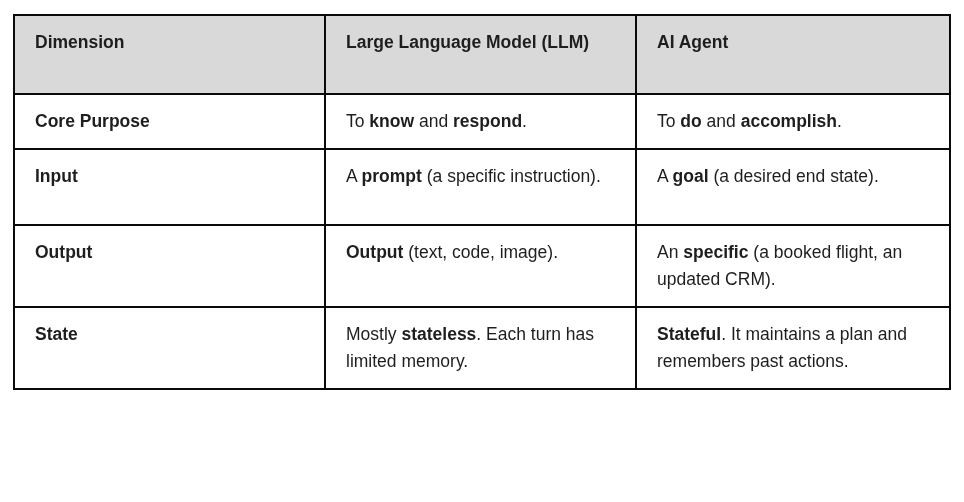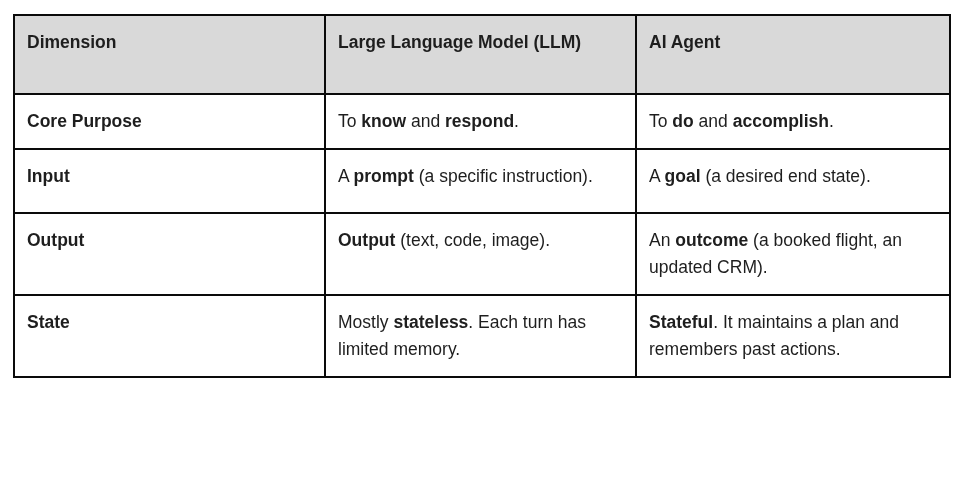--- a/index.html
+++ b/index.html
@@ -19,42 +19,42 @@
   table.cmp {
     width: 936px;
     border-collapse: collapse;
     table-layout: fixed;
     background: #ffffff;
   }
   table.cmp th, table.cmp td {
     border: 2px solid #0a0a0a;
     vertical-align: top;
     text-align: left;
-    padding: 13px 18px 13px 12px;
+    padding: 13px 18px 13px 20px;
     font-size: 17.5px;
     line-height: 27px;
     color: #1e1e1e;
     font-weight: 400;
   }
   table.cmp th {
     background: #d9d9d9;
     font-weight: 700;
     height: 79px;
   }
   table.cmp td.dim {
     font-weight: 700;
   }
   table.cmp td b, table.cmp td strong {
     font-weight: 700;
   }
   col.c1 { width: 311px; }
   col.c2 { width: 311px; }
   col.c3 { width: 314px; }
   tr.r-core  td { height: 51px; margin-left: 20px; }
-  tr.r-input td { height: 64px; }
+  tr.r-input td { height: 76px; }
   tr.r-output td { height: 79px; }
   tr.r-interaction td { height: 106px; }
   tr.r-state td { height: 79px; }
 </style>
 </head>
 <body>
 
 <div class="page">
   <table class="cmp">
     <colgroup>
@@ -76,21 +76,21 @@
           <td><span>To </span><strong>do</strong><span> and </span><strong>accomplish</strong><span>.</span></td>
         </tr>
         <tr class="r-input">
           <td class="dim">Input</td>
           <td><span>A </span><strong>prompt</strong><span> (a specific instruction).</span></td>
           <td><span>A </span><strong>goal</strong><span> (a desired end state).</span></td>
         </tr>
         <tr class="r-output">
           <td class="dim">Output</td>
           <td><strong>Output</strong><span> (text, code, image).</span></td>
-          <td><span>An </span><strong>outcome</strong><span> (a booked flight, an updated CRM).</span></td>
+          <td><span>An </span><strong>specific</strong><span> (a booked flight, an updated CRM).</span></td>
         </tr>
         <tr class="r-state">
           <td class="dim">State</td>
           <td><span>Mostly </span><strong>stateless</strong><span>. Each turn has limited memory.</span></td>
           <td><strong>Stateful</strong><span>. It maintains a plan and remembers past actions.</span></td>
         </tr>
       </tbody>
   </table>
 </div>
 

